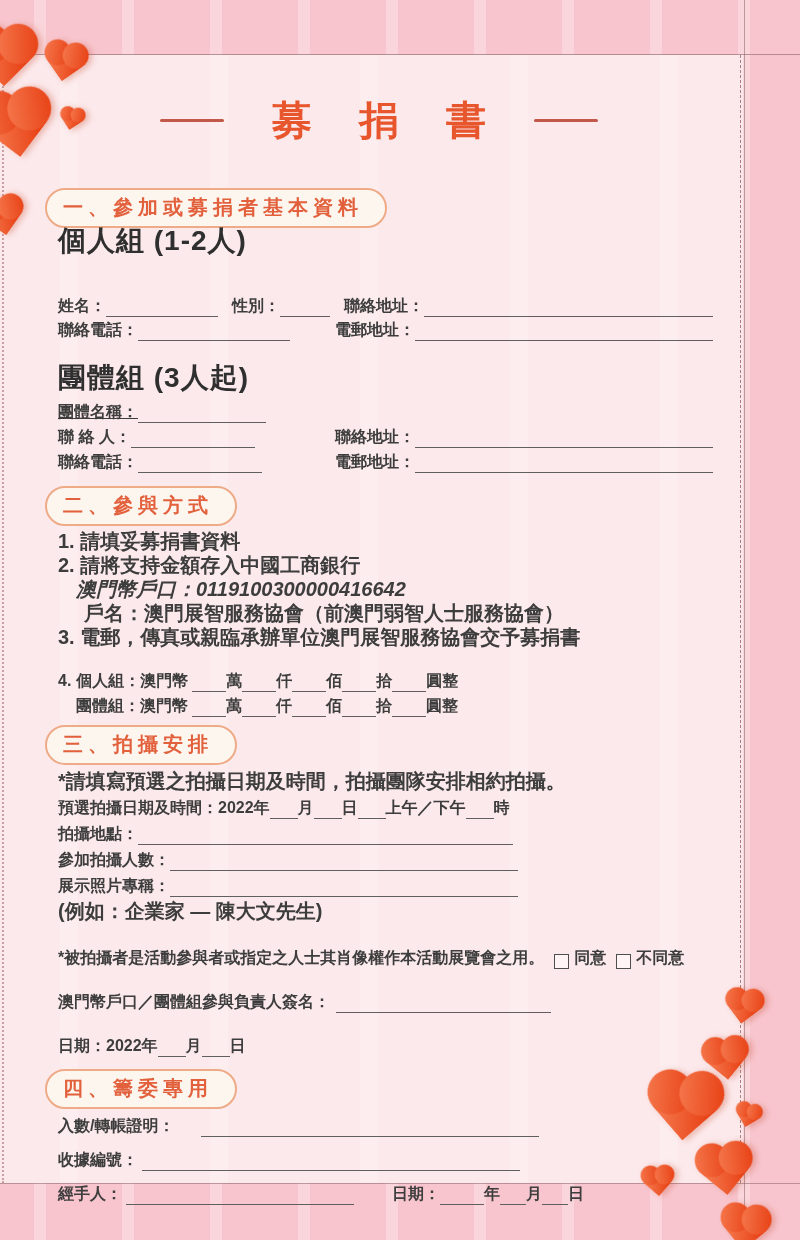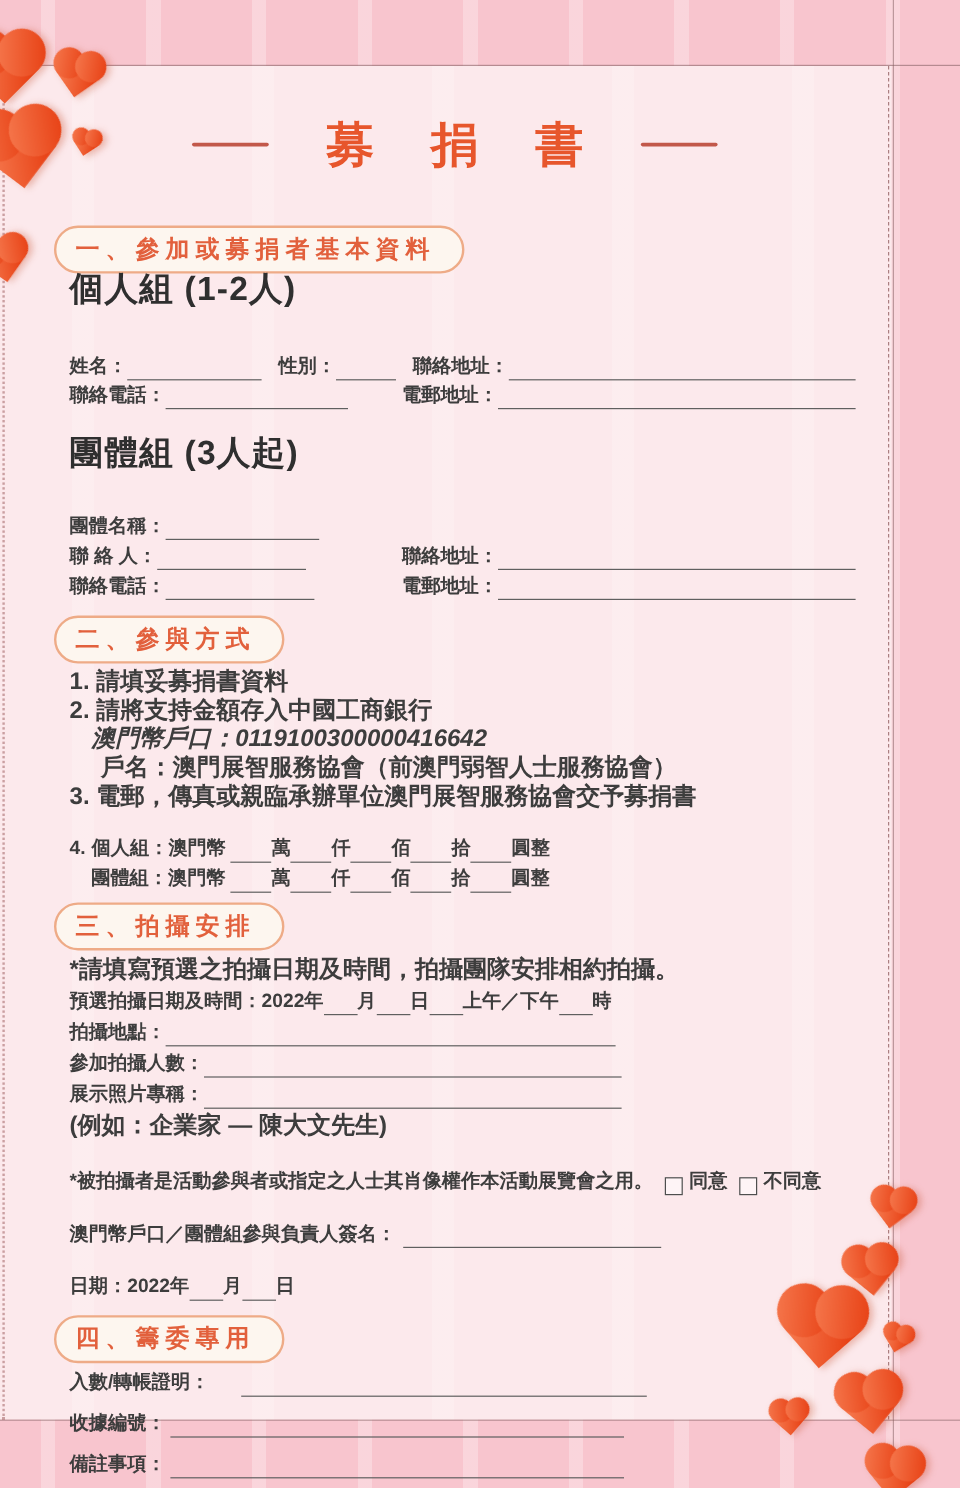--- a/index.html
+++ b/index.html
@@ -118,21 +118,21 @@
       <span class="col1" style="width:277px;">
         <span class="lab">聯絡電話：</span>
         <span class="blank" style="width:152px;"></span>
       </span>
       <span class="lab">電郵地址：</span>
       <span class="blank grow"></span>
     </div>
 
     <div class="h-group indent" style="margin-top:18px;">團體組 (3人起)</div>
 
-    <div class="row indent" style="margin-top:31px;">
+    <div class="row indent" style="margin-top:4px;text-decoration:underline;">
       <span class="lab">團體名稱：</span>
       <span class="blank" style="width:128px;"></span>
     </div>
     <div class="row indent" style="margin-top:3px;">
       <span class="col1" style="width:277px;">
         <span class="lab">聯 絡 人：</span>
         <span class="blank" style="width:124px;"></span>
       </span>
       <span class="lab">聯絡地址：</span>
       <span class="blank grow"></span>
@@ -242,24 +242,20 @@
     <div class="pill-wrap" style="margin-top:12px;">
       <span class="pill">四、籌委專用</span>
     </div>
 
     <div class="row indent" style="margin-top:12px;gap:23px;">
       <span class="lab">入數/轉帳證明：</span>
       <span class="blank" style="width:338px;margin-left:4px;"></span>
     </div>
     <div class="row indent" style="margin-top:12px;">
       <span class="lab">收據編號：</span>
-      <span class="blank" style="width:378px;margin-left:4px;"></span>
-    </div>
-    <div class="row indent" style="margin-top:12px;">
-      <span class="lab">備註事項：</span>
       <span class="blank" style="width:378px;margin-left:4px;"></span>
     </div>
     <div class="row indent" style="margin-top:12px;">
       <span class="lab">經手人：</span>
       <span class="blank" style="width:228px;margin-left:4px;"></span>
       <span class="lab" style="margin-left:38px;">日期：</span>
       <span class="blank" style="width:44px;"></span>
       <span class="lab">年</span>
       <span class="blank" style="width:26px;"></span>
       <span class="lab">月</span>

